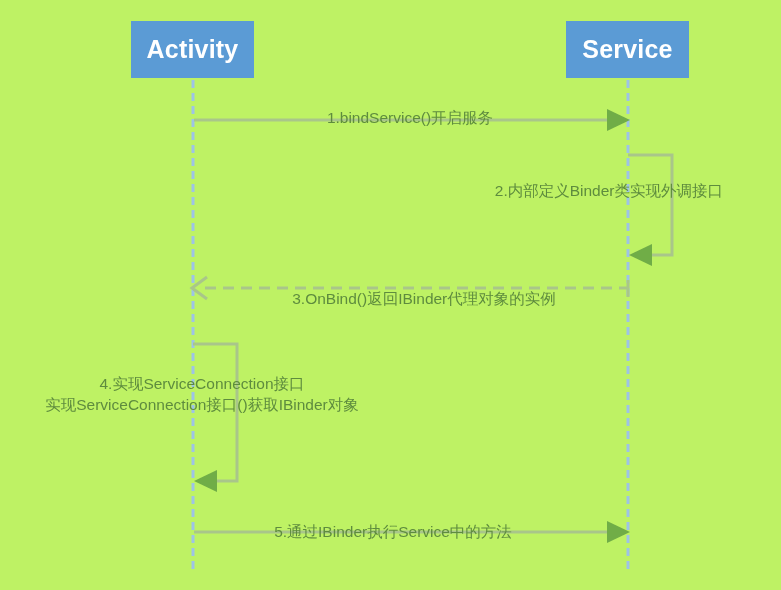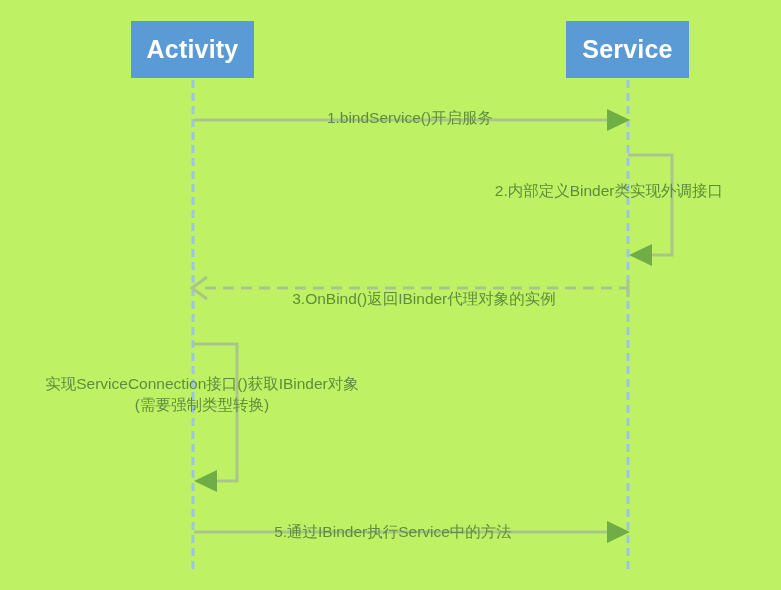--- a/index.html
+++ b/index.html
@@ -143,21 +143,21 @@
 
   <div class="msg-label" id="label-msg2">
     <span class="line">2.内部定义Binder类实现外调接口</span>
   </div>
 
   <div class="msg-label center" id="label-msg3">
     <span class="line">3.OnBind()返回IBinder代理对象的实例</span>
   </div>
 
   <div class="msg-label center" id="label-msg4">
+    <span class="line">4.实现ServiceConnection接口</span>
     <span class="line">实现ServiceConnection接口()获取IBinder对象</span>
-    <span class="line">(需要强制类型转换)</span>
   </div>
 
   <div class="msg-label center" id="label-msg5">
     <span class="line">5.通过IBinder执行Service中的方法</span>
   </div>
 
 </div>
 
 </body></html>

